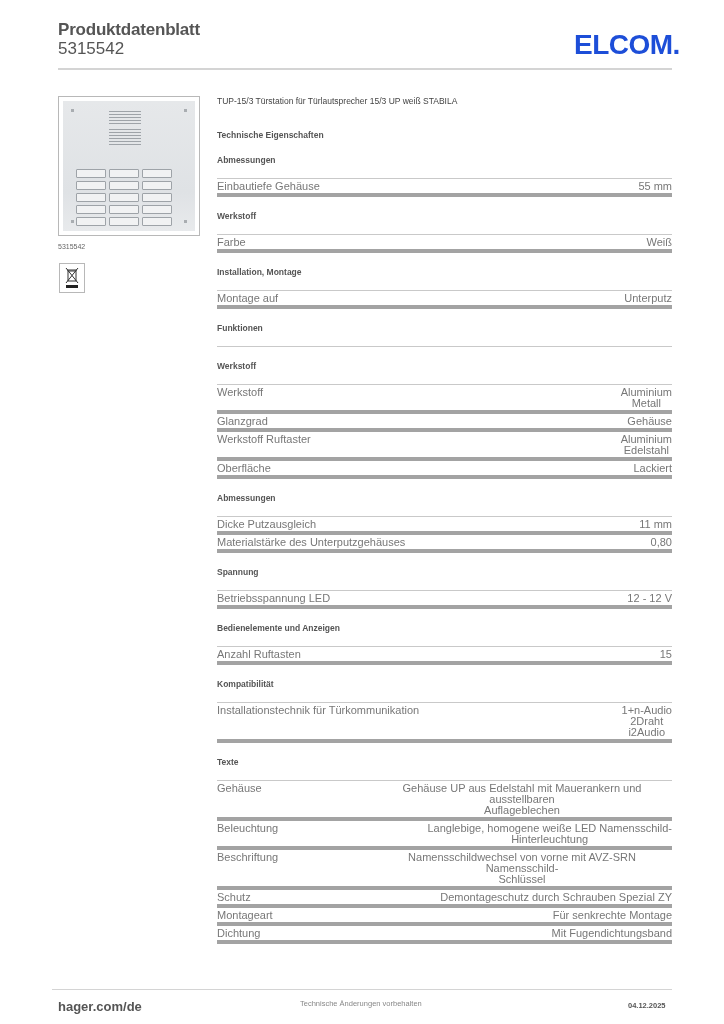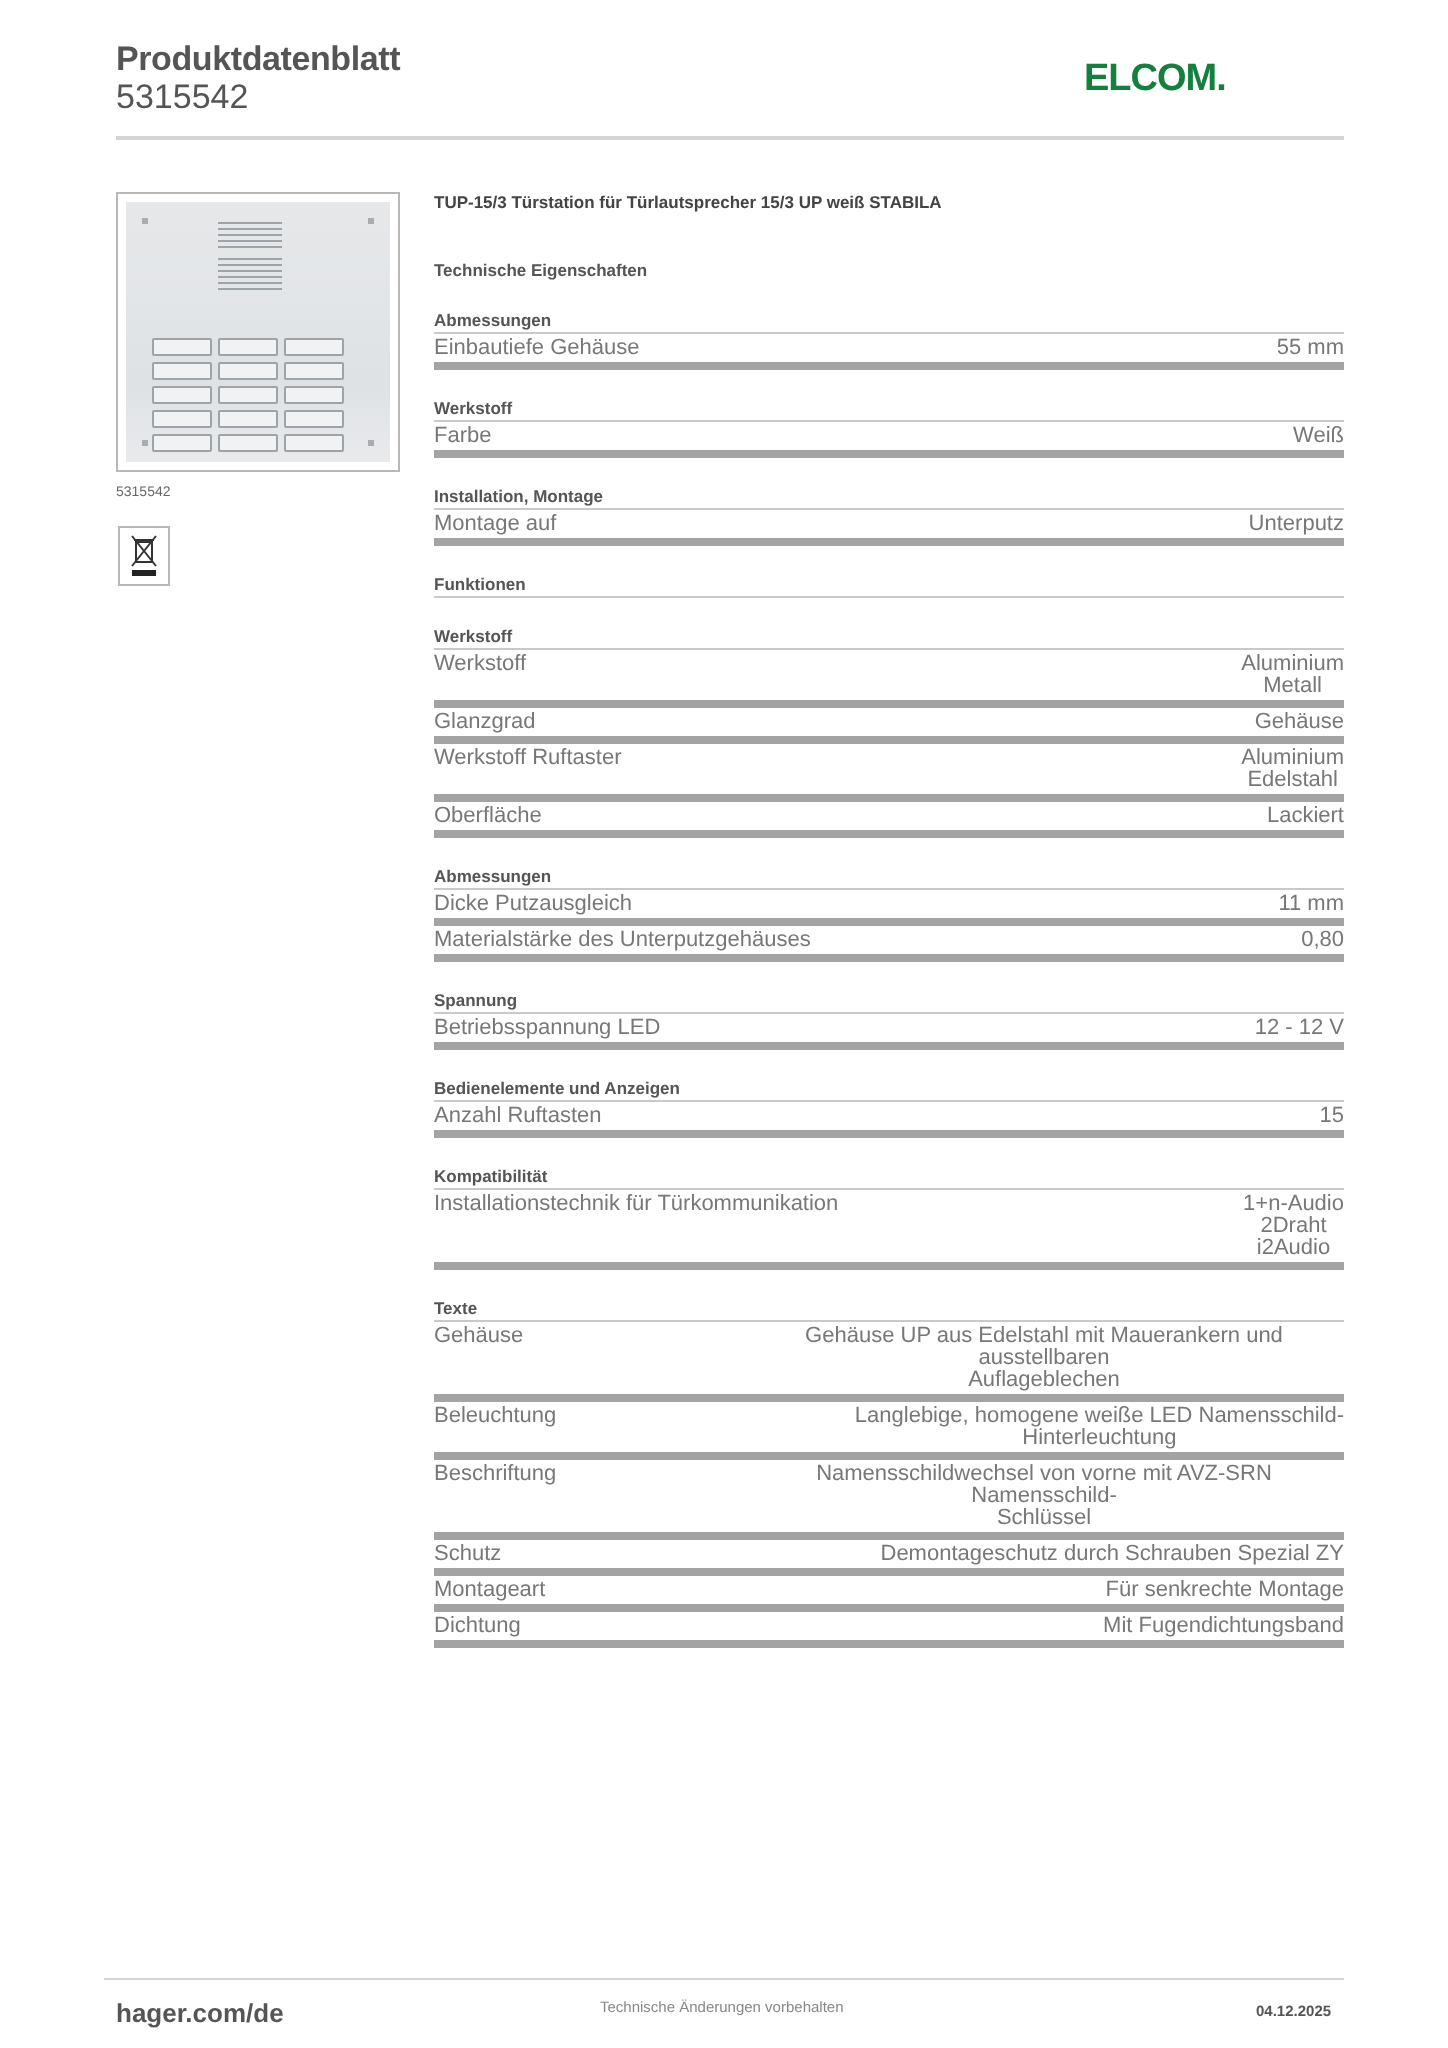--- a/index.html
+++ b/index.html
@@ -1,39 +1,39 @@
 <!DOCTYPE html>
 <html><head>
 <meta charset="utf-8">
 <style>
   html, body { margin: 0; padding: 0; background: #ffffff; }
   body { width: 724px; height: 1024px; position: relative; overflow: hidden;
          font-family: "Liberation Sans", sans-serif; color: #444; }
   .hdr-title { position: absolute; left: 58px; top: 20px; font-size: 17px; font-weight: bold; color: #555; letter-spacing: -0.2px; }
   .hdr-num { position: absolute; left: 58px; top: 39px; font-size: 17px; color: #555; }
-  .logo { position: absolute; left: 542px; top: 29px; font-size: 19px; font-weight: bold; color: #15803d; letter-spacing: -0.5px; }
+  .logo { position: absolute; left: 574px; top: 29px; font-size: 28px; font-weight: bold; color: #1d4ed8; letter-spacing: -0.5px; }
   .hdr-rule { position: absolute; left: 58px; top: 68px; width: 614px; height: 2px; background: #d4d4d4; }
 
   .img-box { position: absolute; left: 58px; top: 96px; width: 142px; height: 140px; border: 1px solid #b8b8b8; box-sizing: border-box; background: #fff; }
   .panel { position: absolute; left: 4px; top: 4px; right: 4px; bottom: 4px; background: linear-gradient(180deg,#e6e8ea 0%, #dfe2e5 70%, #e8eaec 100%); }
   .screw { position: absolute; width: 3px; height: 3px; background: #a9adb1; }
   .grille { position: absolute; left: 46px; top: 10px; width: 32px; }
   .grille div { height: 1px; background: #9ea3a8; margin-bottom: 2px; }
   .btngrid { position: absolute; left: 13px; top: 68px; display: grid; grid-template-columns: repeat(3, 30px); column-gap: 3px; row-gap: 3px; }
   .btn { width: 30px; height: 9px; background: #f1f2f3; border: 1px solid #9ea3a8; box-sizing: border-box; border-radius: 1px; }
 
   .img-caption { position: absolute; left: 58px; top: 243px; font-size: 7px; color: #666; }
   .weee { position: absolute; left: 59px; top: 263px; width: 26px; height: 30px; border: 1px solid #b8b8b8; box-sizing: border-box; }
 
   .content { position: absolute; left: 217px; top: 96px; width: 455px; }
-  .prod-title { font-size: 8.5px; font-weight: bold; color: #444; height: 12px; }
+  .prod-title { font-size: 8.5px; font-weight: normal; color: #444; height: 12px; }
   .tech-title { font-size: 8.5px; font-weight: bold; color: #555; margin-top: 22px; height: 12px; }
   .section { margin-top: 14px; }
   .section.first { margin-top: 13px; }
-  .sec-head { font-size: 8.5px; font-weight: bold; color: #555; padding-bottom: 0; border-bottom: 1px solid #c9c9c9; line-height: 11px; }
+  .sec-head { font-size: 8.5px; font-weight: bold; color: #555; padding-bottom: 12px; border-bottom: 1px solid #c9c9c9; line-height: 11px; }
   .row { display: flex; justify-content: space-between; font-size: 11px; color: #777; border-bottom: 4px solid #a3a3a3; line-height: 11px; padding: 2px 0 1px 0; }
   .row .lbl { flex: 0 0 auto; }
   .row .val { text-align: center; white-space: pre-line; max-width: 300px; }
 
   .ftr-rule { position: absolute; left: 52px; top: 989px; width: 620px; height: 1px; background: #d4d4d4; }
   .ftr-left { position: absolute; left: 58px; top: 999px; font-size: 13px; font-weight: bold; color: #555; }
   .ftr-mid { position: absolute; left: 300px; top: 999px; font-size: 7.5px; color: #888; }
   .ftr-right { position: absolute; left: 628px; top: 1001px; font-size: 7.5px; font-weight: bold; color: #555; }
 </style>
 </head>

